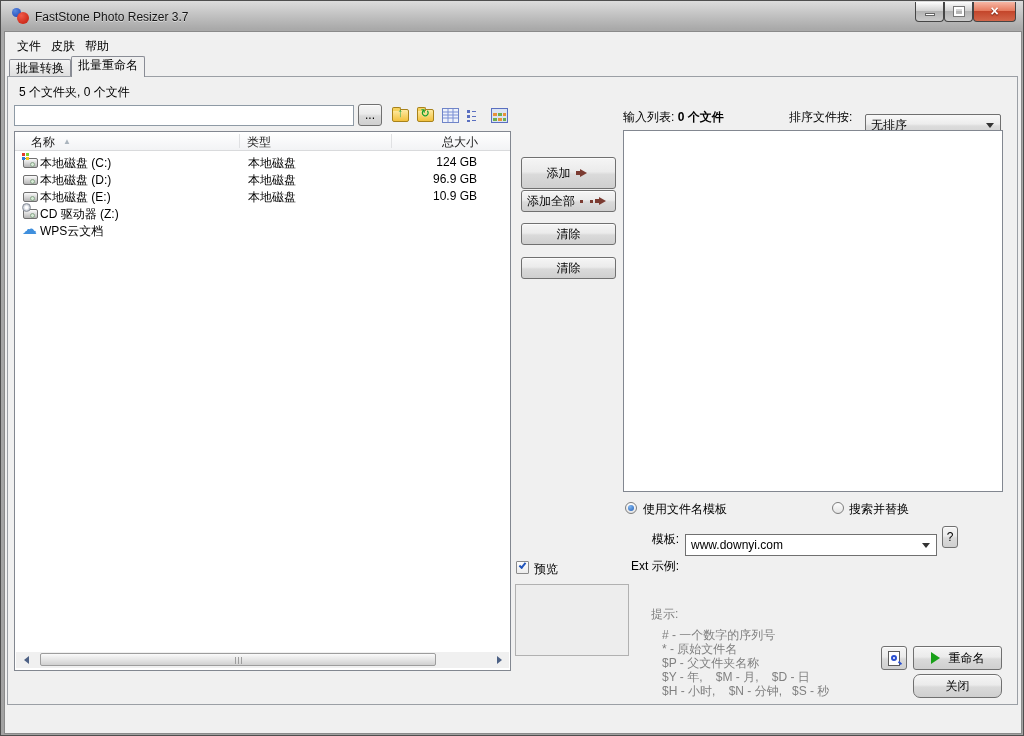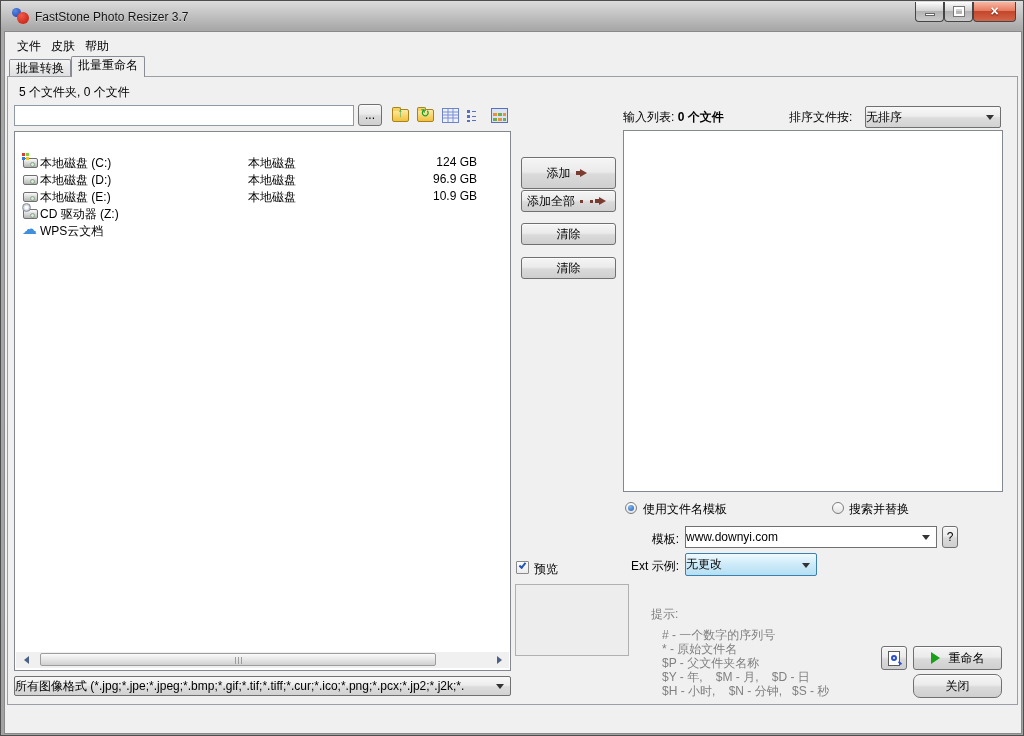--- a/index.html
+++ b/index.html
@@ -28,21 +28,21 @@
   
   .menu-item { position:absolute; top:36px; height:18px; padding:1px 6px; cursor:default; }
   .tab { position:absolute; border:1px solid #898c95; border-bottom:none; text-align:center; padding-top:0; background:linear-gradient(#f4f4f4,#dfdfdf); border-radius:2px 2px 0 0; }
   .tab.active { background:#f0f0f0; z-index:3; }
   .panel { position:absolute; left:6px; top:75px; width:1011px; height:629px; border:1px solid #9b9fa5; background:#f0f0f0; }
   
   .btn { position:absolute; border:1px solid #707070; border-radius:3px;
     background:linear-gradient(#f5f5f5,#ebebeb 45%,#dadada 55%,#cfcfcf);
     box-shadow:inset 0 1px 0 #fcfcfc; display:flex; align-items:center; justify-content:center; gap:5px; font-size:12px; }
   .input { position:absolute; background:#fff; border:1px solid #8e9aa5; font:12px "Liberation Sans",sans-serif; padding:2px 4px; }
-  .combo { position:absolute; border:1px solid #707070; background:#fff; display:flex; align-items:center; overflow:hidden; }
+  .combo { position:absolute; border:1px solid #707070; background:#fff; display:flex; align-items:center; padding-left:5px; overflow:hidden;margin-top:8px; }
   .combo.btnface { background:linear-gradient(#f8f8f8,#ededed 45%,#dcdcdc 55%,#d2d2d2); border-radius:2px; }
   .combo.focusblue { background:linear-gradient(#f0fafe,#cdeaf8 50%,#b4e0f3); border:1px solid #3c7fb1; border-radius:2px; }
   .arrow-down { position:absolute; right:6px; top:50%; margin-top:-2px; width:0; height:0; border:4px solid transparent; border-top:5px solid #333; }
   .lbl { position:absolute; white-space:nowrap; }
   .dim { color:#808080; }
   .pre { white-space:pre; }
   
   .tool { position:absolute; width:22px; height:22px; display:flex; align-items:center; justify-content:center; }
   .folder { position:relative; width:17px; height:13px; background:linear-gradient(#ffeaa2,#f2c13d); border:1px solid #a8821a; border-radius:2px; }
   .folder::before { content:""; position:absolute; left:-1px; top:-3px; width:7px; height:3px; background:#f6d25e; border:1px solid #a8821a; border-bottom:none; border-radius:2px 2px 0 0; }
@@ -176,20 +176,27 @@
       <rect x="2" y="5" width="4" height="3" fill="#e8923a"></rect>
         <rect x="7" y="5" width="4" height="3" fill="#6fae4e"></rect>
         <rect x="12" y="5" width="3" height="3" fill="#e8923a"></rect>
       <rect x="2" y="10" width="4" height="3" fill="#6fae4e"></rect>
         <rect x="7" y="10" width="4" height="3" fill="#e8923a"></rect>
         <rect x="12" y="10" width="3" height="3" fill="#6fae4e"></rect>
     </svg>
   </div>
 
   <div class="filelist">
+    <div class="flhead">
+      <div class="hcell" style="left:16px;"><span>名称</span><span class="sortup">▲</span></div>
+      <div class="colsep" style="left:224px;"></div>
+      <div class="hcell" style="left:232px;">类型</div>
+      <div class="colsep" style="left:376px;"></div>
+      <div class="hcell" style="right:32px;">总大小</div>
+    </div>
 
     <div class="frow" style="top:22px;">
       <span class="ficon">
           <span class="drive"></span>
           <span class="winflag">
             <i class="f1"></i>
             <i class="f2"></i>
             <i class="f3"></i>
             <i class="f4"></i>
           </span>
@@ -236,24 +243,20 @@
       <div class="scr-arrow" style="left:0;">
           <span class="tri-l"></span>
         </div>
       <div class="thumb"></div>
       <div class="scr-arrow" style="right:0;">
           <span class="tri-r"></span>
         </div>
     </div>
   </div>
 
-  <div class="combo btnface" style="left:13px;top:675px;width:497px;height:20px;">
-    <span style="white-space:nowrap;">所有图像格式 (*.jpg;*.jpe;*.jpeg;*.bmp;*.gif;*.tif;*.tiff;*.cur;*.ico;*.png;*.pcx;*.jp2;*.j2k;*.</span>
-    <span class="arrow-down"></span>
-  </div>
 
   <div class="btn" style="left:520px;top:156px;width:95px;height:32px;">
     <span>添加</span>
       <span class="arr-red-bar"></span>
       <span class="arr-red"></span>
   </div>
   <div class="btn" style="left:520px;top:189px;width:95px;height:22px;">
     <span>添加全部</span>
       <span class="mini-dash"></span>
       <span class="mini-dash" style="margin-right:-3px;"></span>
@@ -284,24 +287,20 @@
   <div class="lbl" style="left:848px;top:500px;">搜索并替换</div>
 
   <div class="lbl" style="left:620px;top:530px;width:58px;text-align:right;">模板:</div>
   <div class="combo" style="left:684px;top:525px;width:252px;height:22px;">
     <span>www.downyi.com</span>
     <span class="arrow-down"></span>
   </div>
   <div class="btn" style="left:941px;top:525px;width:16px;height:22px;">?</div>
 
   <div class="lbl" style="left:610px;top:557px;width:68px;text-align:right;">Ext 示例:</div>
-  <div class="combo focusblue" style="left:684px;top:552px;width:132px;height:23px;">
-    <span>无更改</span>
-    <span class="arrow-down"></span>
-  </div>
 
   <div class="lbl dim" style="left:650px;top:605px;">提示:</div>
   <div class="lbl dim pre" style="left:661px;top:626px;"># - 一个数字的序列号</div>
   <div class="lbl dim pre" style="left:661px;top:640px;">* - 原始文件名</div>
   <div class="lbl dim pre" style="left:661px;top:654px;">$P - 父文件夹名称</div>
   <div class="lbl dim pre" style="left:661px;top:668px;">$Y - 年,    $M - 月,    $D - 日</div>
   <div class="lbl dim pre" style="left:661px;top:682px;">$H - 小时,    $N - 分钟,   $S - 秒</div>
 
   <div class="btn" style="left:880px;top:645px;width:26px;height:24px;">
     <span class="page">

